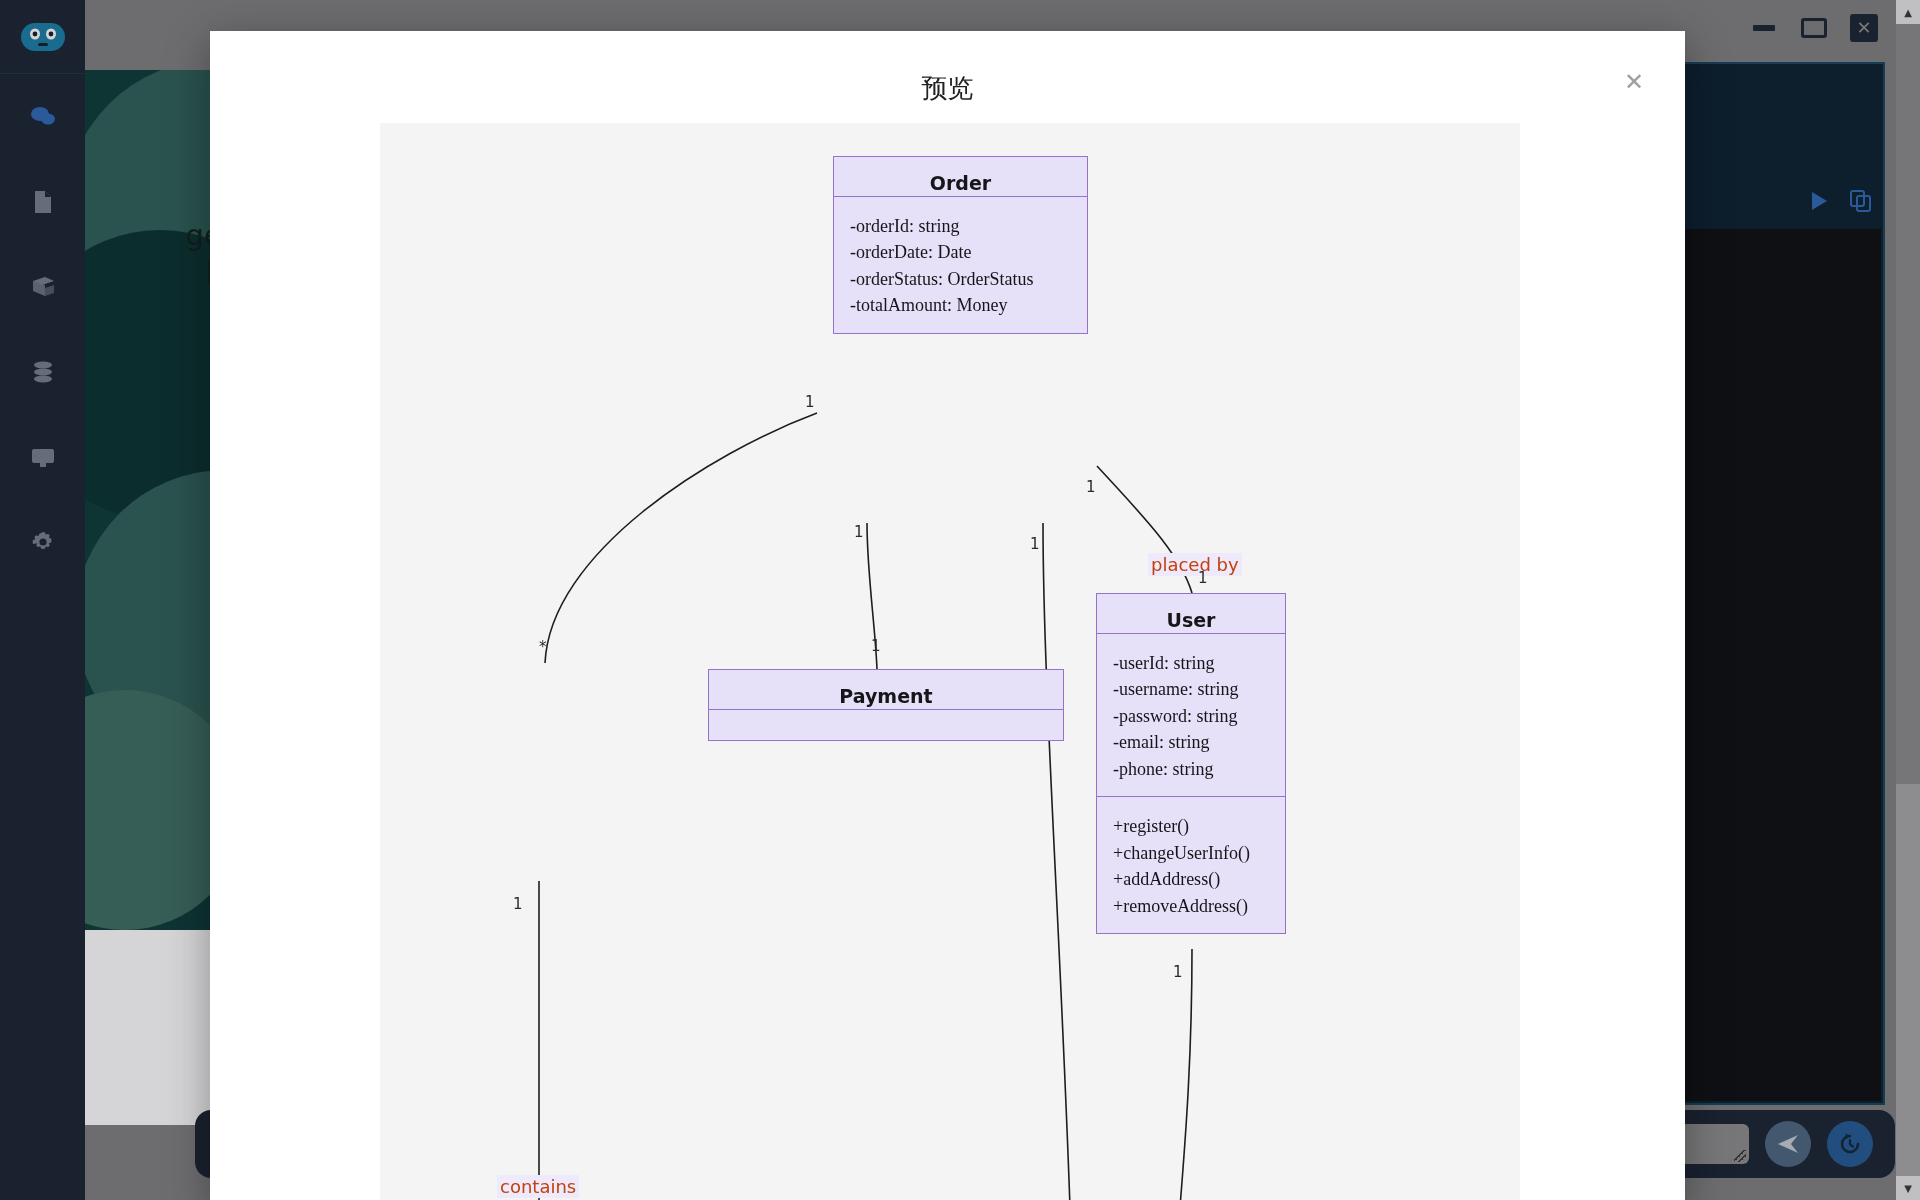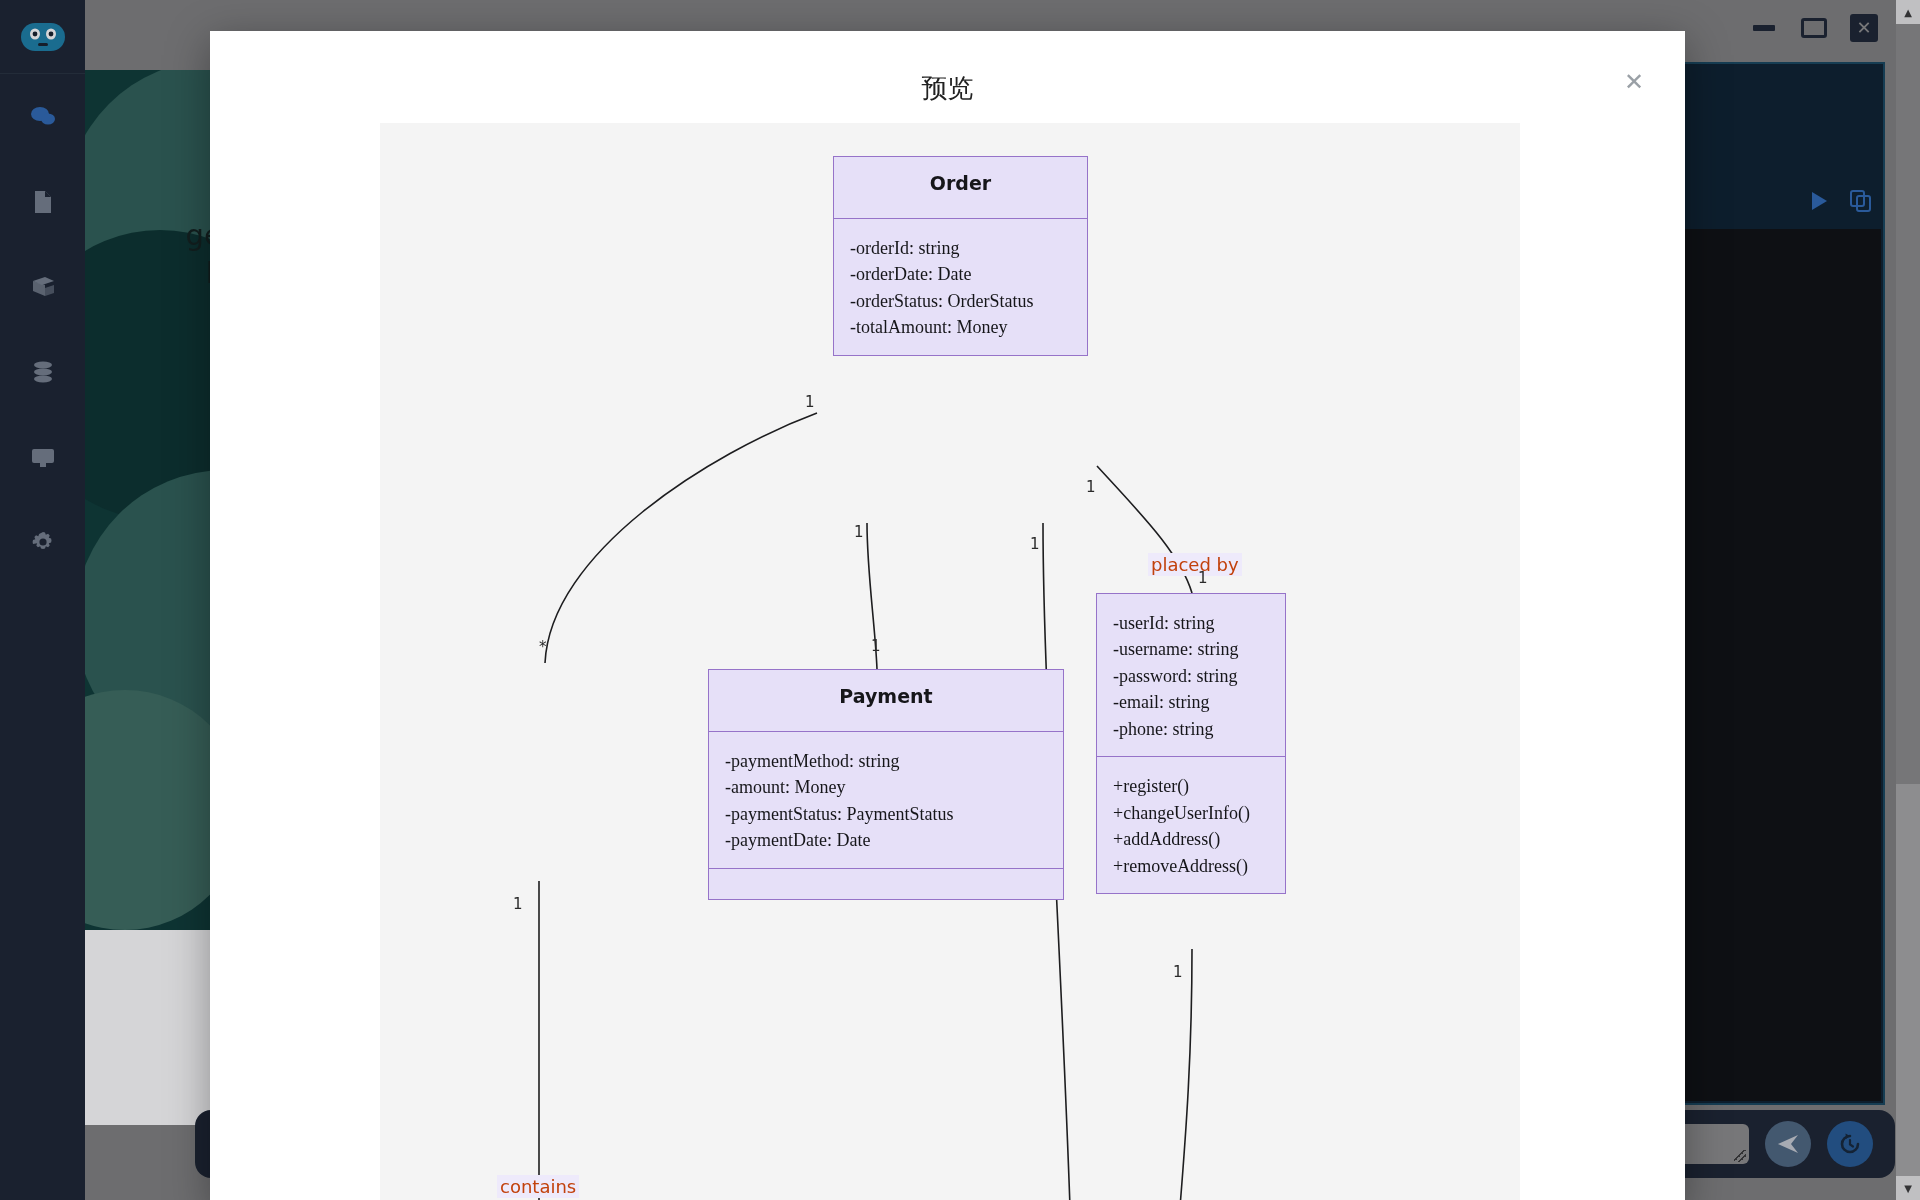--- a/index.html
+++ b/index.html
@@ -183,21 +183,21 @@
     position: absolute;
     background: #e6e0f8;
     border: 1.6px solid #9673c9;
     z-index: 5;
   }
   .uml-title {
     text-align: center;
     font-weight: bold;
     font-size: 19px;
     color: #16161a;
-    padding: 15px 0 24px 0;
+    padding: 15px 0 2px 0;
     border-bottom: 1.6px solid #9673c9;
   }
   .uml-section {
     padding: 16px 16px 14px 16px;
     border-bottom: 1.6px solid #9673c9;
     font-family: Liberation Serif, serif;
   }
   .uml-section:last-child { border-bottom: none; }
   .uml-section.empty { height: 30px; padding: 0; }
   .uml-row {
@@ -380,30 +380,25 @@
           <div class="uml-row">-orderId: string</div>
           <div class="uml-row">-orderDate: Date</div>
           <div class="uml-row">-orderStatus: OrderStatus</div>
           <div class="uml-row">-totalAmount: Money</div>
         </div>
       </div>
 
 
       <div class="uml-box" style="left:328px; top:546px; width:356px;">
         <div class="uml-title">Payment</div>
-        <div class="uml-section">
-          <div class="uml-row">-paymentMethod: string</div>
-          <div class="uml-row">-amount: Money</div>
-          <div class="uml-row">-paymentStatus: PaymentStatus</div>
-          <div class="uml-row">-paymentDate: Date</div>
-        </div>
         <div class="uml-section empty"></div>
       </div>
 
       <div class="uml-box" style="left:716px; top:470px; width:190px;">
+        <div class="uml-title">User</div>
         <div class="uml-section">
           <div class="uml-row">-userId: string</div>
           <div class="uml-row">-username: string</div>
           <div class="uml-row">-password: string</div>
           <div class="uml-row">-email: string</div>
           <div class="uml-row">-phone: string</div>
         </div>
         <div class="uml-section">
           <div class="uml-row">+register()</div>
           <div class="uml-row">+changeUserInfo()</div>

